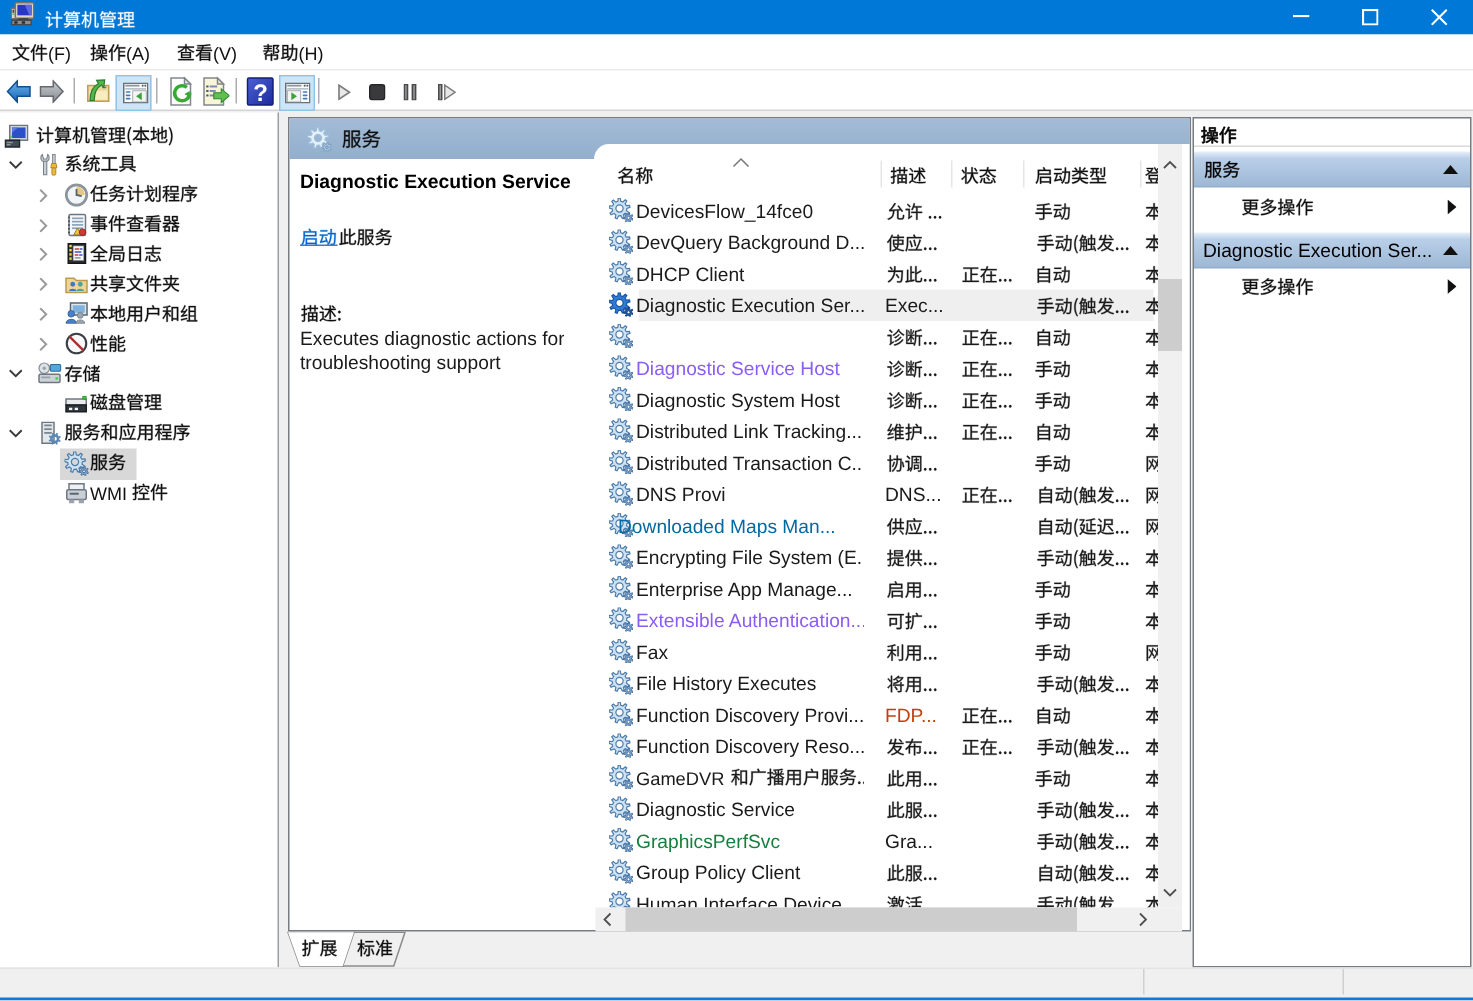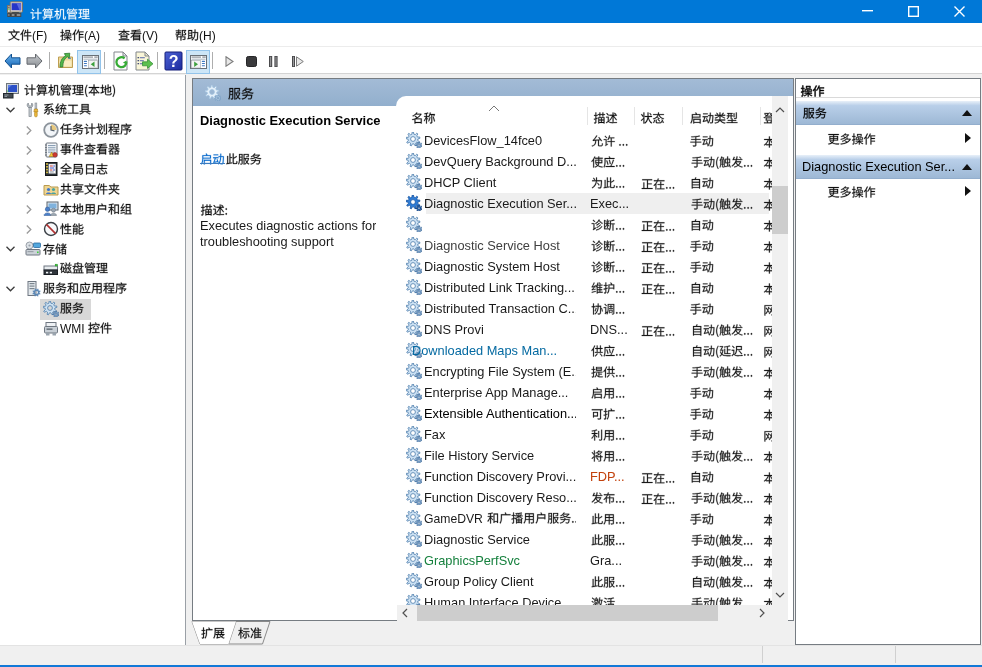--- a/index.html
+++ b/index.html
@@ -619,21 +619,21 @@
       </svg></div>
     <div class="cell" style="left:366px;top:87px;height:21px;line-height:21px"><svg class="z" style="width:12.8px;height:12px;vertical-align:-1.54px" viewBox="0 0 1000 1000" fill="#1a1a1a">
         <g transform="translate(0,880) scale(1,-1)" stroke="#1a1a1a" stroke-width="18">
           <use href="#g14" x="0"></use>
         </g>
       </svg></div>
     <svg class="a" style="left:9px;top:110px" width="16" height="16" viewBox="0 0 16 16">
       <path d="M11.68 8.45L13.44 9.74L12.80 10.91L10.76 10.14L9.66 11.12L10.17 13.24L8.93 13.73L7.86 11.82L6.39 11.86L5.42 13.82L4.15 13.40L4.56 11.25L3.41 10.33L1.40 11.21L0.71 10.07L2.40 8.69L2.11 7.24L0.01 6.63L0.21 5.31L2.39 5.33L3.10 4.04L1.89 2.22L2.88 1.34L4.54 2.76L5.91 2.22L6.16 0.05L7.49 0.02L7.84 2.17L9.24 2.64L10.82 1.13L11.86 1.96L10.75 3.84L11.52 5.10L13.70 4.96L13.96 6.27L11.90 6.99Z M4.60 7.00 a2.40 2.40 0 1 0 4.80 0 a2.40 2.40 0 1 0 -4.80 0Z" fill="#cde2f4" stroke="#4d7cab" stroke-width="0.8" fill-rule="evenodd"></path>
       <path d="M15.09 13.41L16.21 13.96L15.93 14.72L14.72 14.40L14.14 14.96L14.41 16.18L13.64 16.44L13.13 15.30L12.33 15.19L11.55 16.16L10.87 15.72L11.45 14.61L11.03 13.92L9.78 13.91L9.70 13.11L10.93 12.87L11.21 12.10L10.44 11.12L11.02 10.56L11.97 11.37L12.74 11.12L13.02 9.90L13.82 10.00L13.79 11.25L14.47 11.70L15.60 11.16L16.01 11.85L15.01 12.60Z M12.00 13.20 a1.00 1.00 0 1 0 2.00 0 a1.00 1.00 0 1 0 -2.00 0Z" fill="#83abd2" stroke="#3d6897" stroke-width="0.6" fill-rule="evenodd"></path>
     </svg>
-    <div class="cell" style="left:27px;top:108px;width:152px;height:21px;line-height:21px;font-size:12.8px;color:#404040">Diagnostic Service Host</div>
+    <div class="cell" style="left:27px;top:108px;width:152px;height:21px;line-height:21px;font-size:12.8px;color:#8b5cf6">Diagnostic Service Host</div>
     <div class="cell" style="left:193px;top:108px;width:42px;height:21px;line-height:21px;font-size:12.8px;color:#1a1a1a"><svg class="z" style="width:36.3px;height:12px;vertical-align:-1.54px" viewBox="0 0 2834 1000" fill="#1a1a1a">
         <g transform="translate(0,880) scale(1,-1)" stroke="#1a1a1a" stroke-width="18">
           <use href="#g72" x="0"></use>
           <use href="#g73" x="1000"></use>
           <use href="#g63" x="2000"></use>
           <use href="#g63" x="2278"></use>
           <use href="#g63" x="2556"></use>
         </g>
       </svg></div>
     <div class="cell" style="left:243px;top:108px;height:21px;line-height:21px"><svg class="z" style="width:36.3px;height:12px;vertical-align:-1.54px" viewBox="0 0 2834 1000" fill="#1a1a1a">
@@ -865,21 +865,21 @@
       </svg></div>
     <div class="cell" style="left:366px;top:255px;height:21px;line-height:21px"><svg class="z" style="width:12.8px;height:12px;vertical-align:-1.54px" viewBox="0 0 1000 1000" fill="#1a1a1a">
         <g transform="translate(0,880) scale(1,-1)" stroke="#1a1a1a" stroke-width="18">
           <use href="#g14" x="0"></use>
         </g>
       </svg></div>
     <svg class="a" style="left:9px;top:278px" width="16" height="16" viewBox="0 0 16 16">
       <path d="M11.68 8.45L13.44 9.74L12.80 10.91L10.76 10.14L9.66 11.12L10.17 13.24L8.93 13.73L7.86 11.82L6.39 11.86L5.42 13.82L4.15 13.40L4.56 11.25L3.41 10.33L1.40 11.21L0.71 10.07L2.40 8.69L2.11 7.24L0.01 6.63L0.21 5.31L2.39 5.33L3.10 4.04L1.89 2.22L2.88 1.34L4.54 2.76L5.91 2.22L6.16 0.05L7.49 0.02L7.84 2.17L9.24 2.64L10.82 1.13L11.86 1.96L10.75 3.84L11.52 5.10L13.70 4.96L13.96 6.27L11.90 6.99Z M4.60 7.00 a2.40 2.40 0 1 0 4.80 0 a2.40 2.40 0 1 0 -4.80 0Z" fill="#cde2f4" stroke="#4d7cab" stroke-width="0.8" fill-rule="evenodd"></path>
       <path d="M15.09 13.41L16.21 13.96L15.93 14.72L14.72 14.40L14.14 14.96L14.41 16.18L13.64 16.44L13.13 15.30L12.33 15.19L11.55 16.16L10.87 15.72L11.45 14.61L11.03 13.92L9.78 13.91L9.70 13.11L10.93 12.87L11.21 12.10L10.44 11.12L11.02 10.56L11.97 11.37L12.74 11.12L13.02 9.90L13.82 10.00L13.79 11.25L14.47 11.70L15.60 11.16L16.01 11.85L15.01 12.60Z M12.00 13.20 a1.00 1.00 0 1 0 2.00 0 a1.00 1.00 0 1 0 -2.00 0Z" fill="#83abd2" stroke="#3d6897" stroke-width="0.6" fill-rule="evenodd"></path>
     </svg>
-    <div class="cell" style="left:27px;top:276px;width:152px;height:21px;line-height:21px;font-size:12.8px;color:#000000">Extensible Authentication...</div>
+    <div class="cell" style="left:27px;top:276px;width:152px;height:21px;line-height:21px;font-size:12.8px;color:#8b5cf6">Extensible Authentication...</div>
     <div class="cell" style="left:193px;top:276px;width:42px;height:21px;line-height:21px;font-size:12.8px;color:#1a1a1a"><svg class="z" style="width:36.3px;height:12px;vertical-align:-1.54px" viewBox="0 0 2834 1000" fill="#1a1a1a">
         <g transform="translate(0,880) scale(1,-1)" stroke="#1a1a1a" stroke-width="18">
           <use href="#g83" x="0"></use>
           <use href="#g84" x="1000"></use>
           <use href="#g63" x="2000"></use>
           <use href="#g63" x="2278"></use>
           <use href="#g63" x="2556"></use>
         </g>
       </svg></div>
     <div class="cell" style="left:292px;top:276px;width:78px;height:21px;line-height:21px;font-size:12.8px;color:#1a1a1a"><svg class="z" style="width:25.6px;height:12px;vertical-align:-1.54px" viewBox="0 0 2000 1000" fill="#1a1a1a">
@@ -915,21 +915,21 @@
       </svg></div>
     <div class="cell" style="left:366px;top:297px;height:21px;line-height:21px"><svg class="z" style="width:12.8px;height:12px;vertical-align:-1.54px" viewBox="0 0 1000 1000" fill="#1a1a1a">
         <g transform="translate(0,880) scale(1,-1)" stroke="#1a1a1a" stroke-width="18">
           <use href="#g78" x="0"></use>
         </g>
       </svg></div>
     <svg class="a" style="left:9px;top:320px" width="16" height="16" viewBox="0 0 16 16">
       <path d="M11.68 8.45L13.44 9.74L12.80 10.91L10.76 10.14L9.66 11.12L10.17 13.24L8.93 13.73L7.86 11.82L6.39 11.86L5.42 13.82L4.15 13.40L4.56 11.25L3.41 10.33L1.40 11.21L0.71 10.07L2.40 8.69L2.11 7.24L0.01 6.63L0.21 5.31L2.39 5.33L3.10 4.04L1.89 2.22L2.88 1.34L4.54 2.76L5.91 2.22L6.16 0.05L7.49 0.02L7.84 2.17L9.24 2.64L10.82 1.13L11.86 1.96L10.75 3.84L11.52 5.10L13.70 4.96L13.96 6.27L11.90 6.99Z M4.60 7.00 a2.40 2.40 0 1 0 4.80 0 a2.40 2.40 0 1 0 -4.80 0Z" fill="#cde2f4" stroke="#4d7cab" stroke-width="0.8" fill-rule="evenodd"></path>
       <path d="M15.09 13.41L16.21 13.96L15.93 14.72L14.72 14.40L14.14 14.96L14.41 16.18L13.64 16.44L13.13 15.30L12.33 15.19L11.55 16.16L10.87 15.72L11.45 14.61L11.03 13.92L9.78 13.91L9.70 13.11L10.93 12.87L11.21 12.10L10.44 11.12L11.02 10.56L11.97 11.37L12.74 11.12L13.02 9.90L13.82 10.00L13.79 11.25L14.47 11.70L15.60 11.16L16.01 11.85L15.01 12.60Z M12.00 13.20 a1.00 1.00 0 1 0 2.00 0 a1.00 1.00 0 1 0 -2.00 0Z" fill="#83abd2" stroke="#3d6897" stroke-width="0.6" fill-rule="evenodd"></path>
     </svg>
-    <div class="cell" style="left:27px;top:318px;width:152px;height:21px;line-height:21px;font-size:12.8px;color:#1a1a1a">File History Service</div>
+    <div class="cell" style="left:27px;top:318px;width:152px;height:21px;line-height:21px;font-size:12.8px;color:#1a1a1a">File History Executes</div>
     <div class="cell" style="left:193px;top:318px;width:42px;height:21px;line-height:21px;font-size:12.8px;color:#1a1a1a"><svg class="z" style="width:36.3px;height:12px;vertical-align:-1.54px" viewBox="0 0 2834 1000" fill="#1a1a1a">
         <g transform="translate(0,880) scale(1,-1)" stroke="#1a1a1a" stroke-width="18">
           <use href="#g86" x="0"></use>
           <use href="#g35" x="1000"></use>
           <use href="#g63" x="2000"></use>
           <use href="#g63" x="2278"></use>
           <use href="#g63" x="2556"></use>
         </g>
       </svg></div>
     <div class="cell" style="left:292px;top:318px;width:78px;height:21px;line-height:21px;font-size:12.8px;color:#1a1a1a"><svg class="z" style="width:66.2px;height:12px;vertical-align:-1.54px" viewBox="0 0 5172 1000" fill="#1a1a1a">

